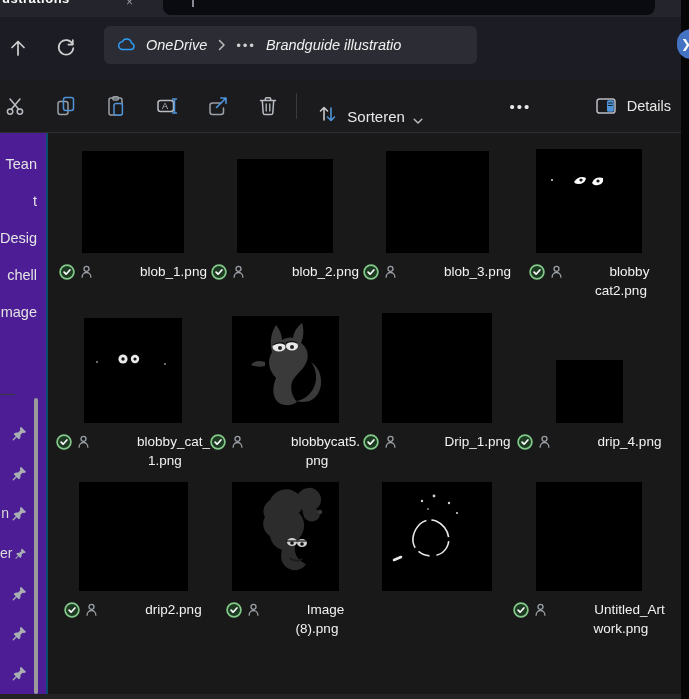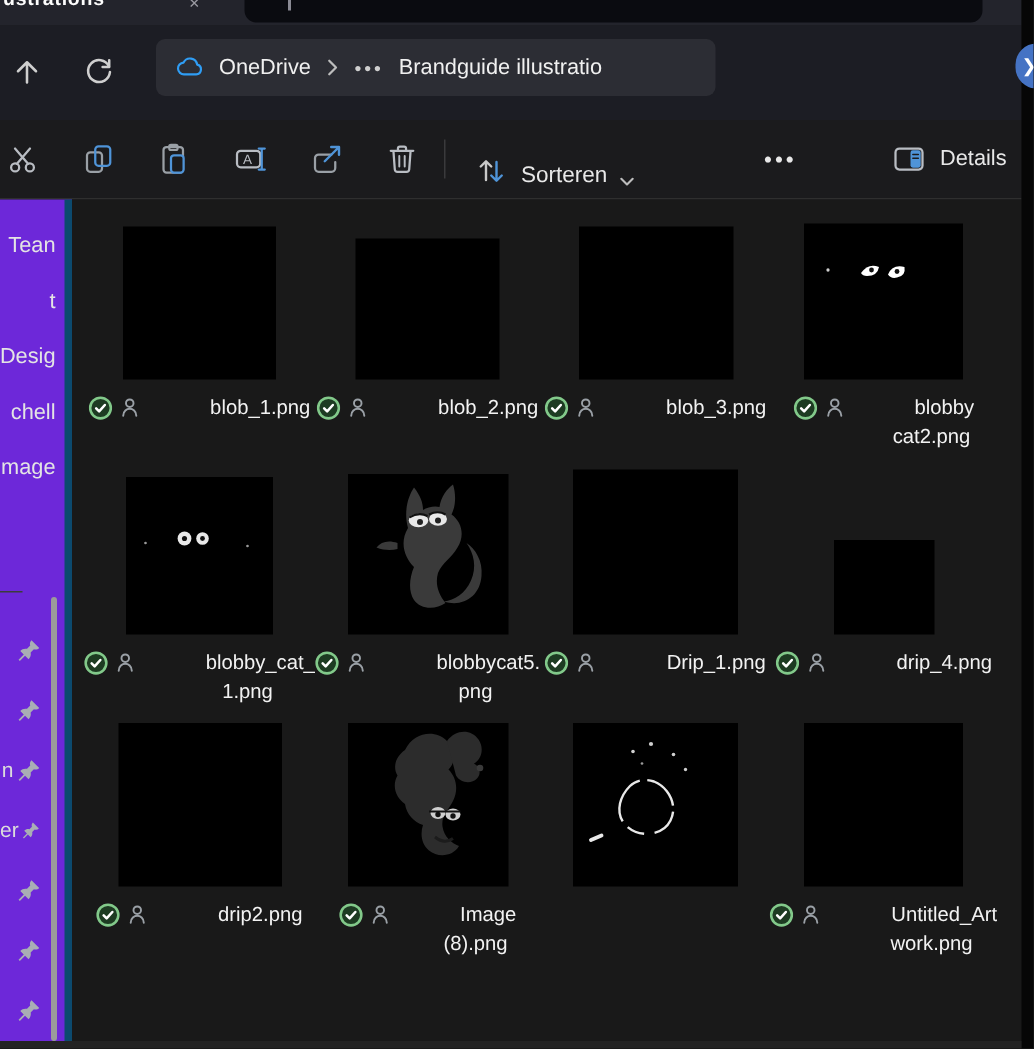--- a/index.html
+++ b/index.html
@@ -9,41 +9,41 @@
     font-family:"Liberation Sans", sans-serif; color:#e8e8e8;
     -webkit-font-smoothing:antialiased;
   }
   
   .tabstrip { position:absolute; left:0; top:0; width:681px; height:17px; background:#23242c; overflow:hidden; }
   .tab-frag { position:absolute; left:2px; top:-9px; font-size:13px; font-weight:bold; color:#fdfdfd; letter-spacing:.5px; white-space:nowrap; }
   .tab-close { position:absolute; left:126px; top:-5px; font-size:12px; color:#9a9aa2; }
   .active-tab { position:absolute; left:163px; top:0; width:492px; height:15px; background:#0a0b10; border-radius:0 0 8px 8px; }
   .tab-caret { position:absolute; left:29px; top:0; width:2px; height:7px; background:#8a8a94; }
   
-  .navrow { position:absolute; left:0; top:17px; width:681px; height:63px; background:#1c1d24; }
+  .navrow { position:absolute; left:0; top:17px; width:681px; height:63px; background:#1c1d24;font-style:italic; }
   .nav-btn { position:absolute; top:13px; width:36px; height:36px; border-radius:5px; display:flex; align-items:center; justify-content:center; background:transparent; border:none; cursor:pointer; }
   .nav-up { left:0px; }
   .nav-refresh { left:48px; }
   .addressbar { position:absolute; left:104px; top:9px; width:373px; height:38px; background:#2c2d34; border-radius:6px; display:flex; align-items:center; padding:0 12px; gap:10px; overflow:hidden; }
   .addressbar .crumb { font-size:14.5px; color:#f0f0f0; white-space:nowrap; }
   .addressbar .crumb-current { overflow:hidden; flex:1; }
   .addressbar .dots { color:#cfcfcf; letter-spacing:2px; font-size:13px; }
   .searchbox { position:absolute; left:513px; top:9px; width:158px; height:38px; background:#2c2d34; border-radius:6px; display:flex; align-items:center; justify-content:space-between; padding:0 12px 0 14px; overflow:hidden; }
   .searchbox .stext { font-size:14.5px; color:#e3e3e3; white-space:nowrap; }
   .bluebtn { position:absolute; left:677px; top:29px; width:28px; height:30px; background:#4573c4; border-radius:15px; z-index:9; display:flex; align-items:center; color:#fff; font-size:12px; padding-left:4px; cursor:pointer; }
   
   .toolbar { position:absolute; left:0; top:80px; width:681px; height:53px; background:#1b1b1d; border-bottom:1px solid #2f2f2f; display:flex; align-items:center; }
   .tool-btn { width:40px; height:38px; margin-right:20px; display:flex; align-items:center; justify-content:center; background:transparent; border:none; border-radius:5px; cursor:pointer; }
   .tool-btn:first-child { margin-left:0; }
   .tb-divider { width:1px; height:26px; background:#3a3a3c; margin:0 6px 0 -8px; }
   .sort-btn { height:38px; display:flex; align-items:flex-end; gap:8px; background:transparent; border:none; border-radius:5px; color:#e8e8e8; font-size:15px; font-family:inherit; cursor:pointer; padding:0 10px; margin-left:4px; }
   .more-btn { width:56px; height:38px; display:flex; align-items:center; justify-content:center; background:transparent; border:none; color:#e8e8e8; font-size:15px; letter-spacing:2px; cursor:pointer; margin-left:66px; border-radius:5px; }
   .details-btn { height:38px; display:flex; align-items:center; gap:9px; background:transparent; border:none; color:#e8e8e8; font-size:14.5px; font-family:inherit; cursor:pointer; margin-left:42px; padding:0 10px; border-radius:5px; }
   
-  .sidebar { position:absolute; left:0; top:133px; width:48px; height:561px; background:#6d28d9; border-right:5px solid #0c4a6e; }
+  .sidebar { position:absolute; left:0; top:133px; width:48px; height:561px; background:#4c1d95; border-right:2px solid #0c4a6e; }
   .side-upper { position:absolute; left:0; top:12px; width:48px; }
   .side-frag { height:37px; display:flex; align-items:center; justify-content:flex-end; padding-right:11px; font-size:14.5px; color:#e4e4e4; white-space:nowrap; overflow:hidden; cursor:pointer; }
   .side-divider { position:absolute; left:0; top:261px; width:15px; height:1px; background:#3c3c3c; }
   .side-scrollbar { position:absolute; left:34px; top:265px; width:4px; height:296px; background:#9b9b9b; border-radius:2px; cursor:pointer; }
   .side-pins { position:absolute; left:0; top:280px; width:31px; }
   .pin-row { height:40px; display:flex; align-items:center; justify-content:flex-end; gap:3px; padding-right:4px; cursor:pointer; }
   .pin-row .frag { font-size:14px; color:#dcdcdc; white-space:nowrap; }
   
   .content { position:absolute; left:48px; top:133px; width:633px; height:561px; background:#191919; overflow:hidden; }
   .grid { position:absolute; left:9px; top:13px; width:608px; }

